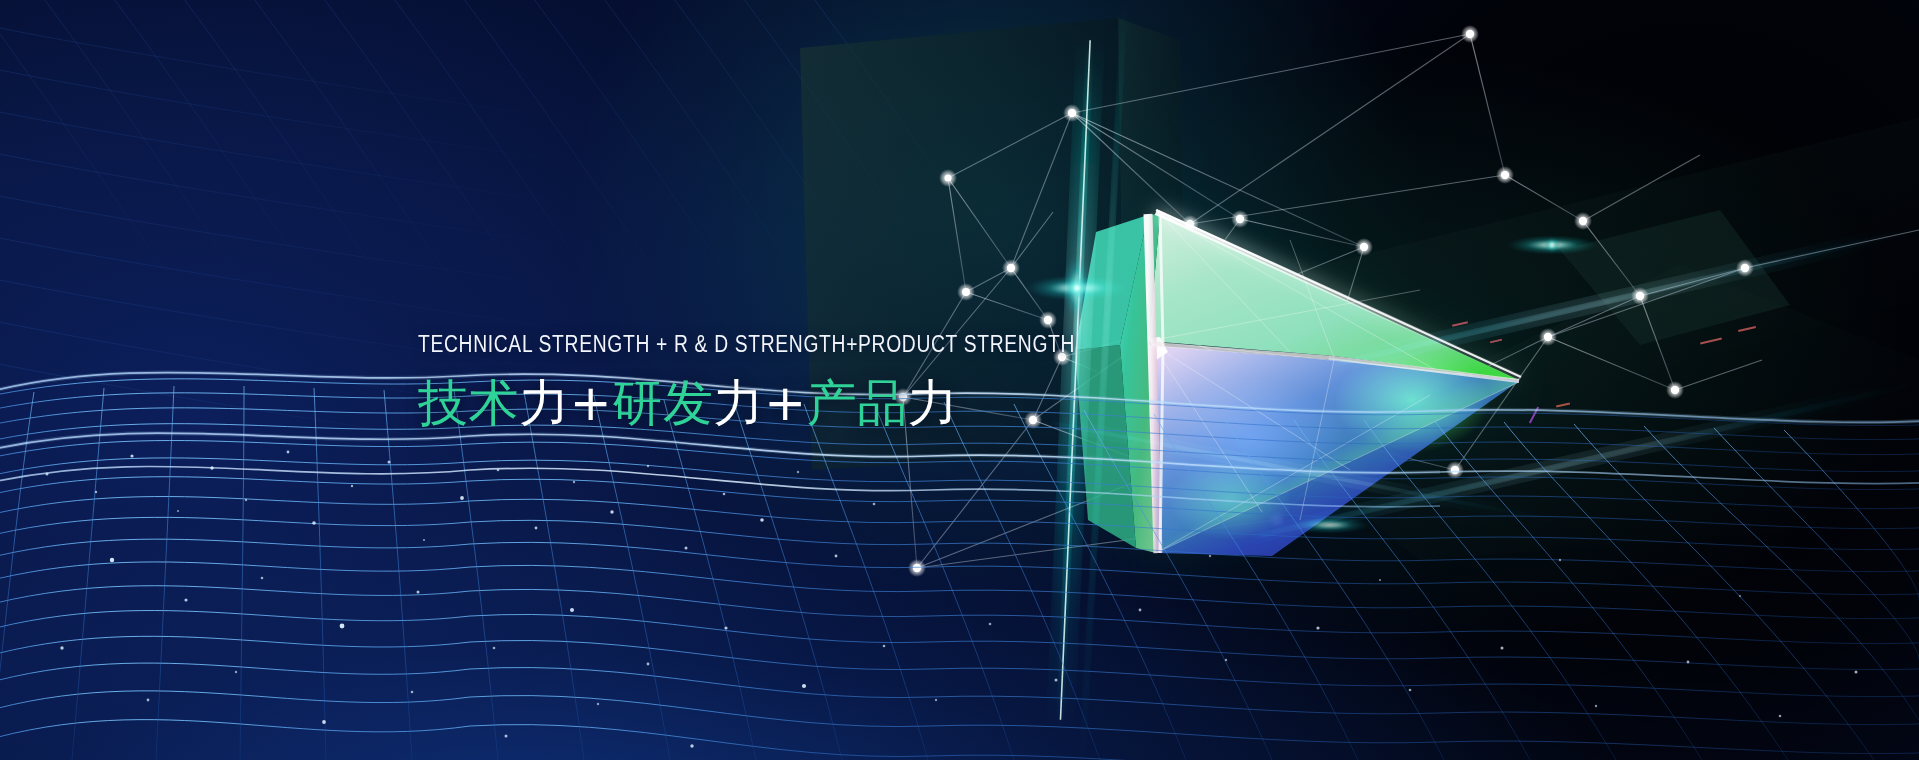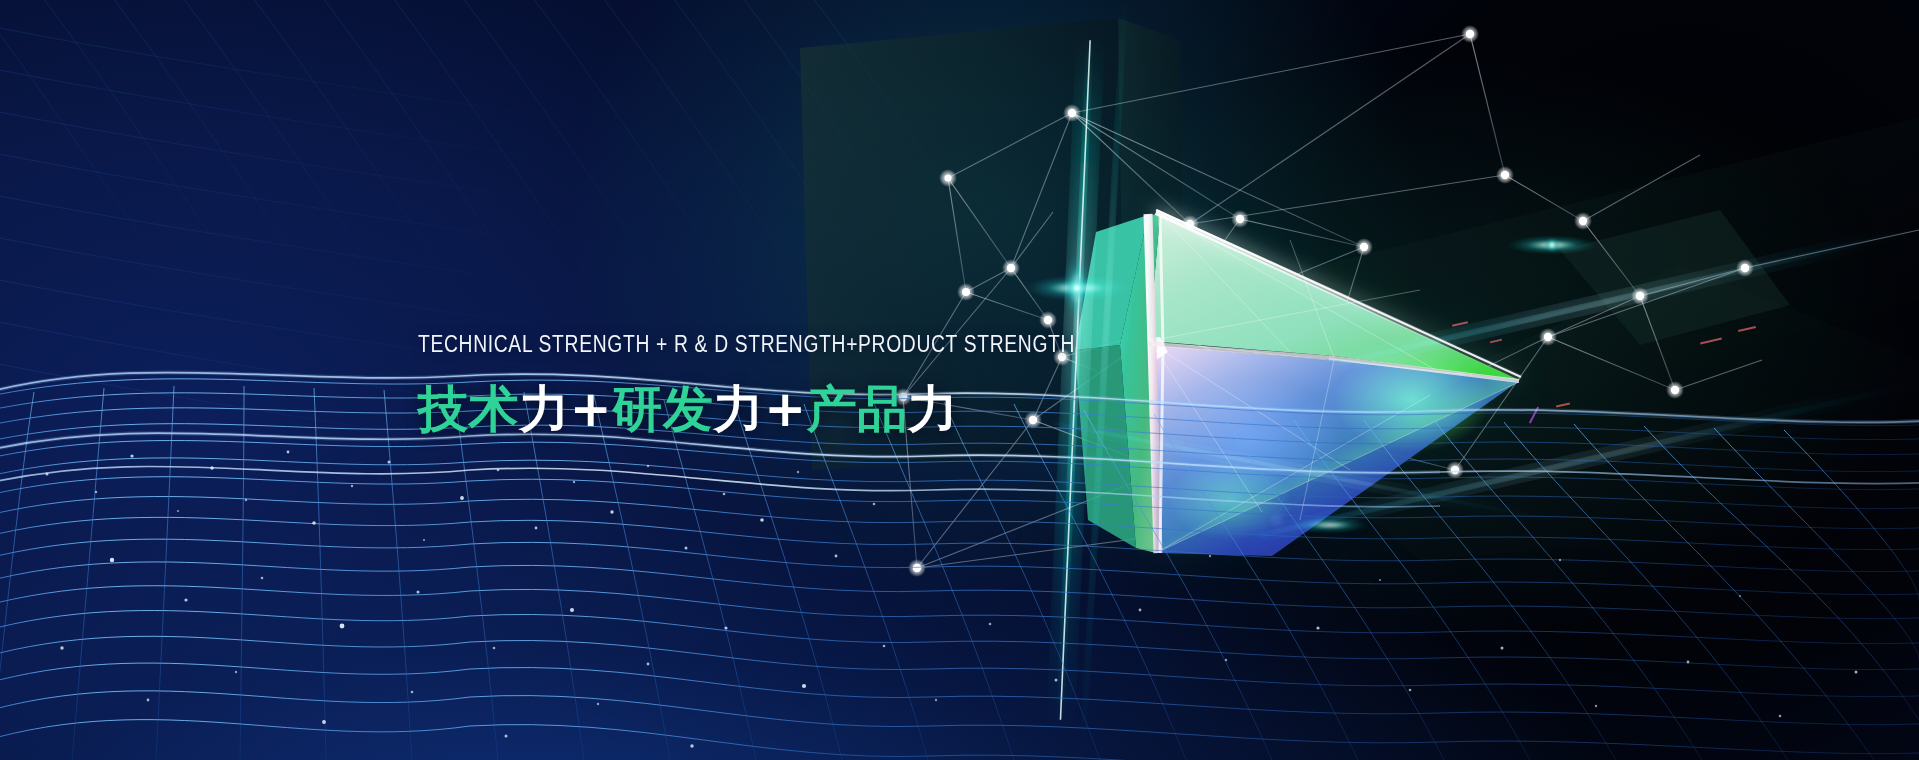--- a/index.html
+++ b/index.html
@@ -56,24 +56,24 @@
     letter-spacing:.035em;
     color:#f2f5fb;
     white-space:nowrap;
     transform:scaleX(.82);
     transform-origin:left center;
     font-weight:400;
     line-height:1.08;
     text-shadow:0 0 10px rgba(10,25,60,.9);
   }
   #headline{
-    margin-top:26px;
+    margin-top:20px;
     font-family:"DejaVu Sans", sans-serif;
     font-size:50px;
-    font-weight:700;
+    font-weight:400;
     letter-spacing:.012em;
     line-height:1.05;
     white-space:nowrap;
     color:#ffffff;
     text-shadow:0 2px 14px rgba(3,10,30,.85);
   }
   #headline .g{color:#2fd397;}
   #headline .w{color:#ffffff;}
 
   

